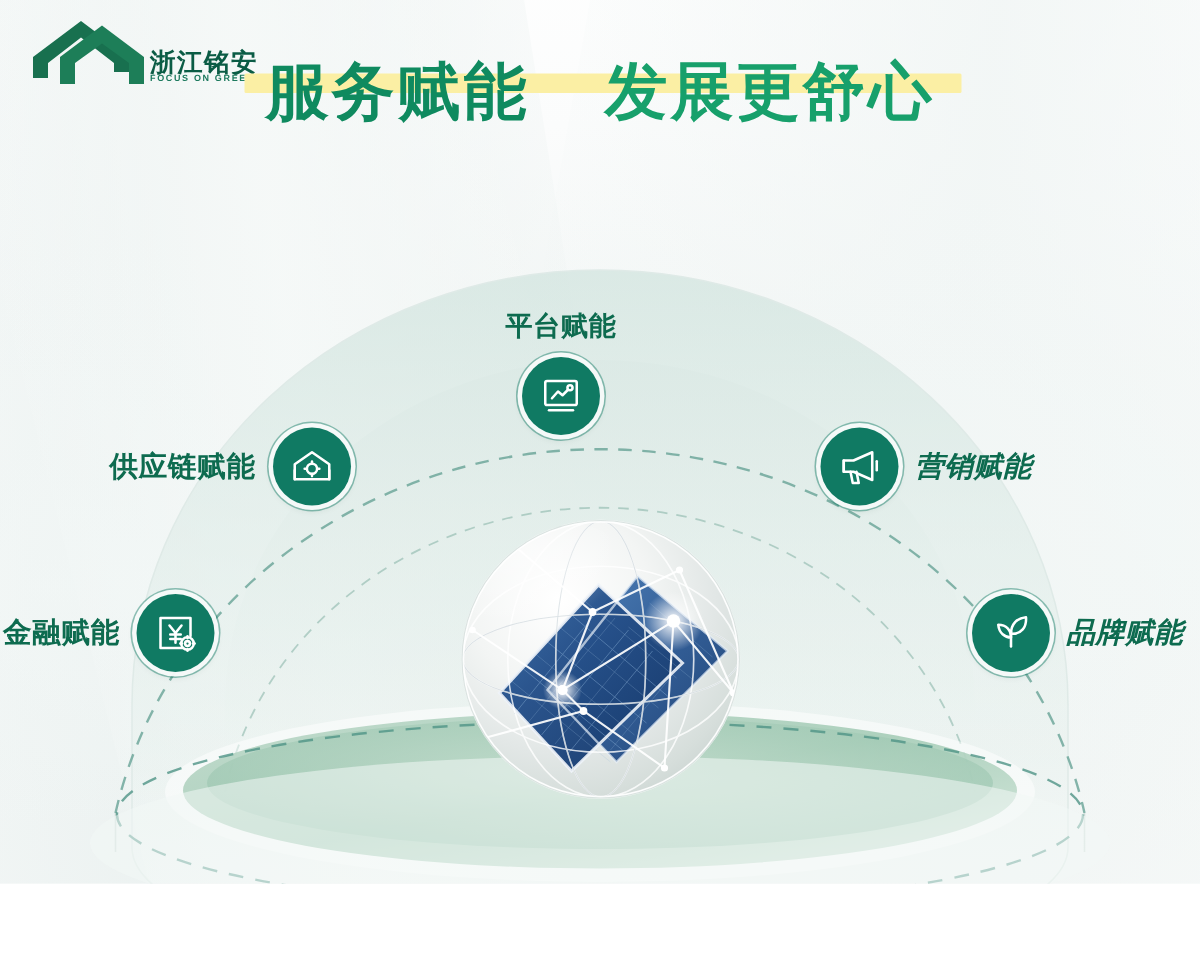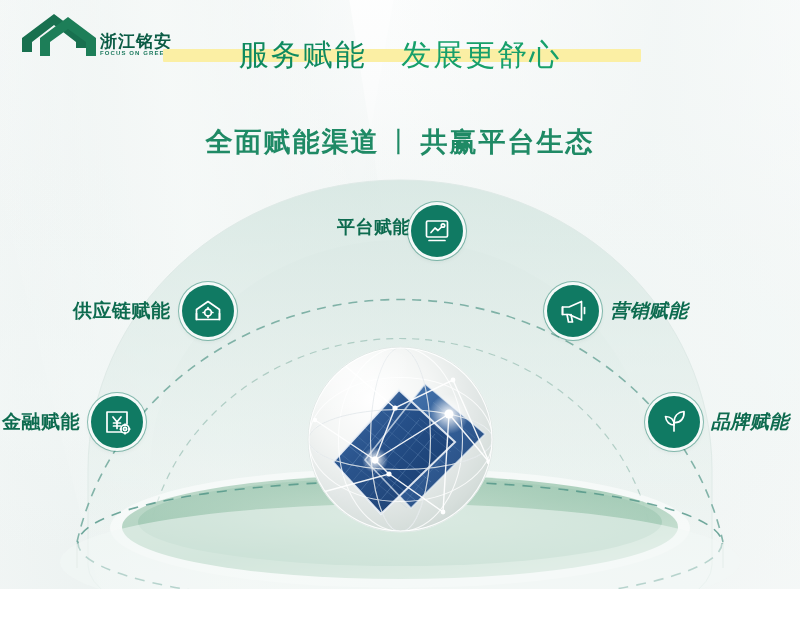--- a/index.html
+++ b/index.html
@@ -54,21 +54,21 @@
 
   
   #headline-wrap{position:absolute;left:0;top:40px;width:800px;text-align:center;}
   #headline-hl{
     position:absolute;left:163px;top:49px;width:478px;height:13px;
     background:#fbefa4;border-radius:1px;
   }
   #headline{
     position:relative;z-index:2;
     font-family:"DejaVu Sans","Liberation Sans",sans-serif;
-    font-size:30px;font-weight:normal;color:#179464;letter-spacing:2px;
+    font-size:42px;font-weight:bold;color:#179464;letter-spacing:2px;
     line-height:1;
   }
   #headline .h-a{color:#0f8a5f;}
   #headline .h-b{color:#17a06b;}
   #subtitle{
     position:absolute;left:0;top:124px;width:800px;text-align:center;z-index:2;
     font-family:"DejaVu Sans","Liberation Sans",sans-serif;
     font-size:27px;font-weight:bold;color:#1f8a65;letter-spacing:2px;
   }
   #subtitle .sep{color:#1f8a65;padding:0 6px;font-weight:normal;}
@@ -91,21 +91,21 @@
     display:flex;align-items:center;justify-content:center;flex:none;
   }
   .node .badge svg{display:block;}
   .node .lab{
     font-family:"DejaVu Sans","Liberation Sans",sans-serif;
     font-size:19px;font-weight:bold;color:#0d6b4f;white-space:nowrap;
     letter-spacing:.5px;
   }
   .node.left .lab{margin-right:11px;order:-1;}
   .node.right .lab{margin-left:11px;font-style:italic;}
-  .node.top{flex-direction:row;}
+  .node.top{flex-direction:column;}
   .node.top .lab{margin-bottom:9px;font-size:18px;}
 
   #node-platform{left:337px;top:205px;}
   #node-supply{left:73px;top:285px;}
   #node-finance{left:2px;top:396px;justify-content:center;}
   #node-marketing{left:547px;top:285px;}
   #node-brand{left:648px;top:396px;}
 </style>
 </head>
 <body>
@@ -128,23 +128,20 @@
 
   <div id="headline-hl"></div>
   <div id="headline-wrap">
     <div id="headline">
       <span class="h-a">服务赋能</span>
       <span>&nbsp;</span>
       <span class="h-b">发展更舒心</span>
     </div>
   </div>
 
-  <div id="subtitle">
-    <span>全面赋能渠道</span><span class="sep">丨</span><span>共赢平台生态</span>
-  </div>
 
   <div id="stage">
     <svg width="800" height="467" viewBox="0 0 800 467">
       <defs>
         <linearGradient id="domeFill" x1="0" y1="0" x2="0" y2="1">
           <stop offset="0%" stop-color="#dbe9e5" stop-opacity="0.85"></stop>
           <stop offset="55%" stop-color="#e8f1ee" stop-opacity="0.55"></stop>
           <stop offset="100%" stop-color="#f4f8f7" stop-opacity="0.15"></stop>
         </linearGradient>
         <linearGradient id="domeFill2" x1="0" y1="0" x2="0" y2="1">

